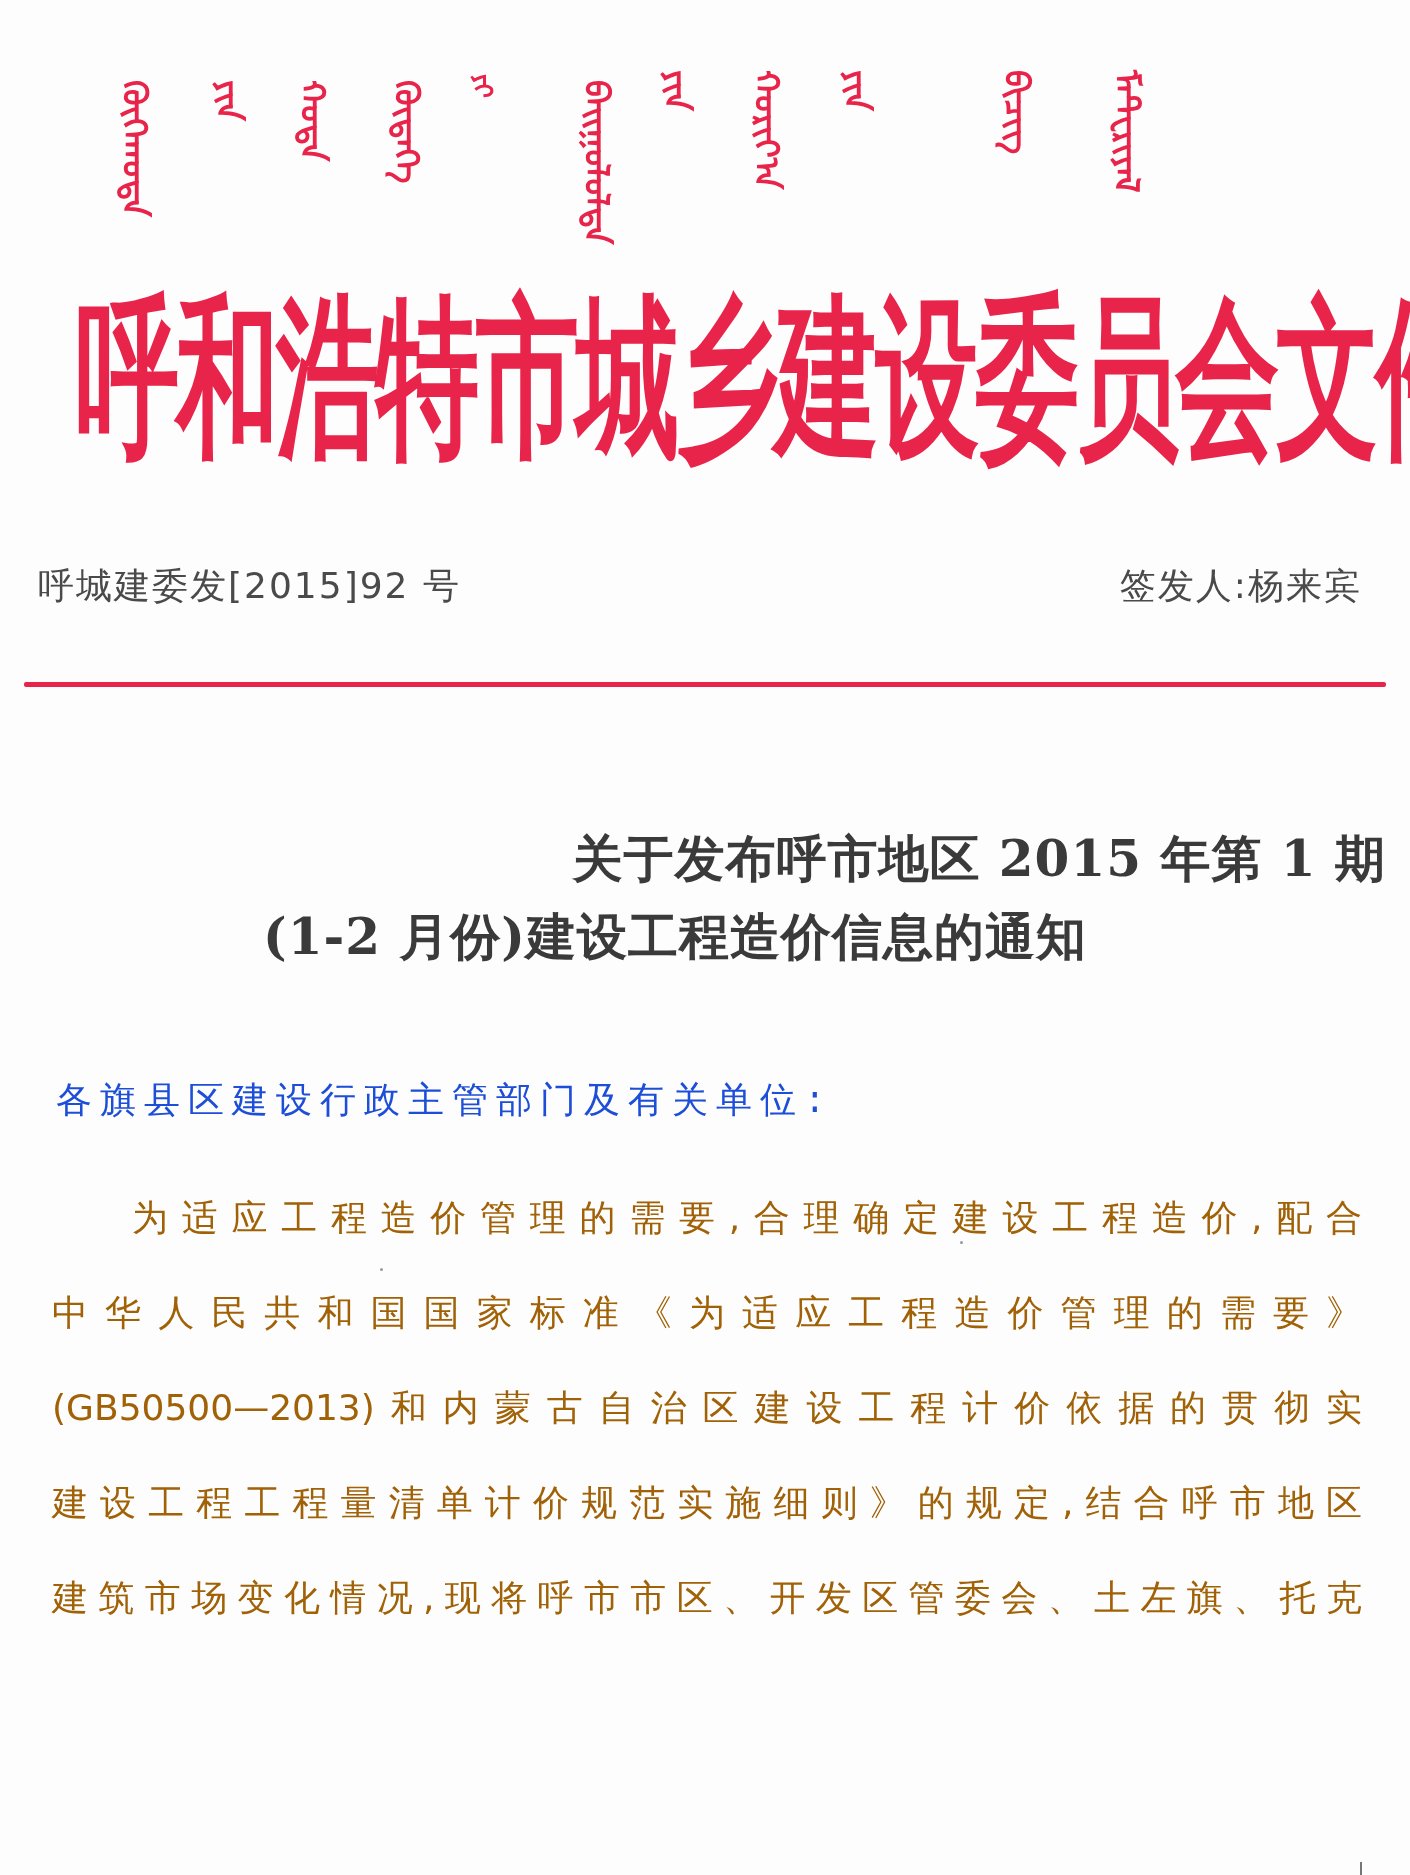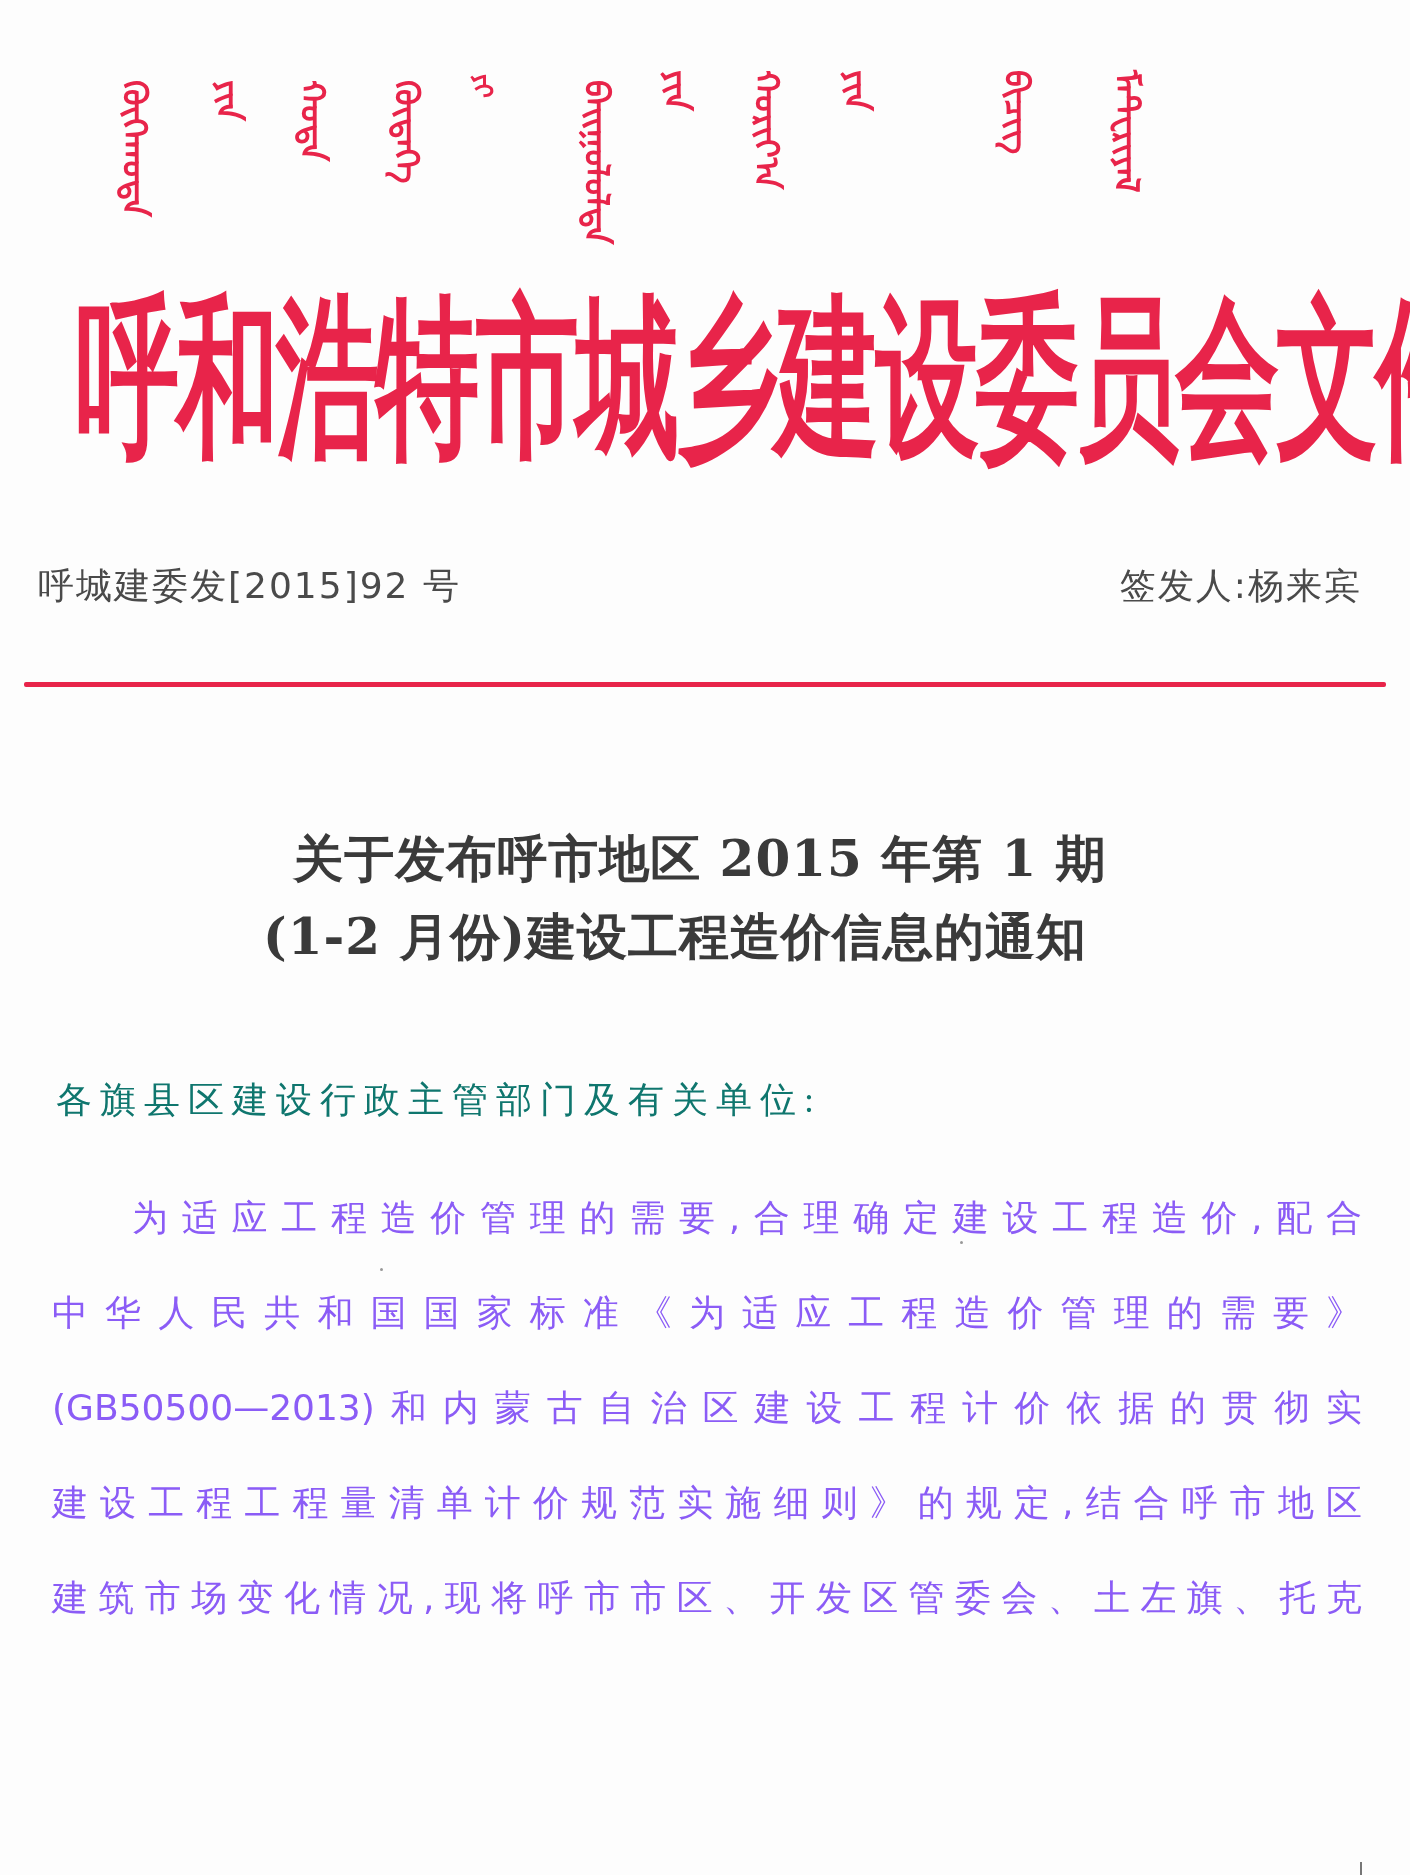--- a/index.html
+++ b/index.html
@@ -96,39 +96,39 @@
       font-family: "DejaVu Serif", "Liberation Serif", serif;
       font-size: 50px;
       font-weight: bold;
       color: #3a3a3a;
       line-height: 78px;
       letter-spacing: 1px;
     }
     .notice-title .line {
       display: block;
     }
-    .notice-title .line1 { padding-right: 10px; }
+    .notice-title .line1 { padding-right: 24px; text-align: right; }
     .notice-title .line2 { padding-right: 60px; }
     .salutation {
       position: absolute;
       left: 56px;
       top: 1076px;
       font-size: 36px;
-      font-family: Liberation Serif, serif;
+      font-family: Liberation Mono, monospace;
       letter-spacing: 8px;
-      color: #0f766e;
+      color: #1d4ed8;
     }
     .body-text {
       position: absolute;
       left: 52px;
       width: 1310px;
       top: 1170px;
       font-family: "DejaVu Sans", sans-serif;
       font-size: 36px;
-      color: #8b5cf6;
+      color: #a16207;
       line-height: 95px;
     }
     .body-line {
       display: block;
       white-space: nowrap;
       height: 95px;
       text-align: justify;
       text-align-last: justify;
     }
     .body-line.first {

